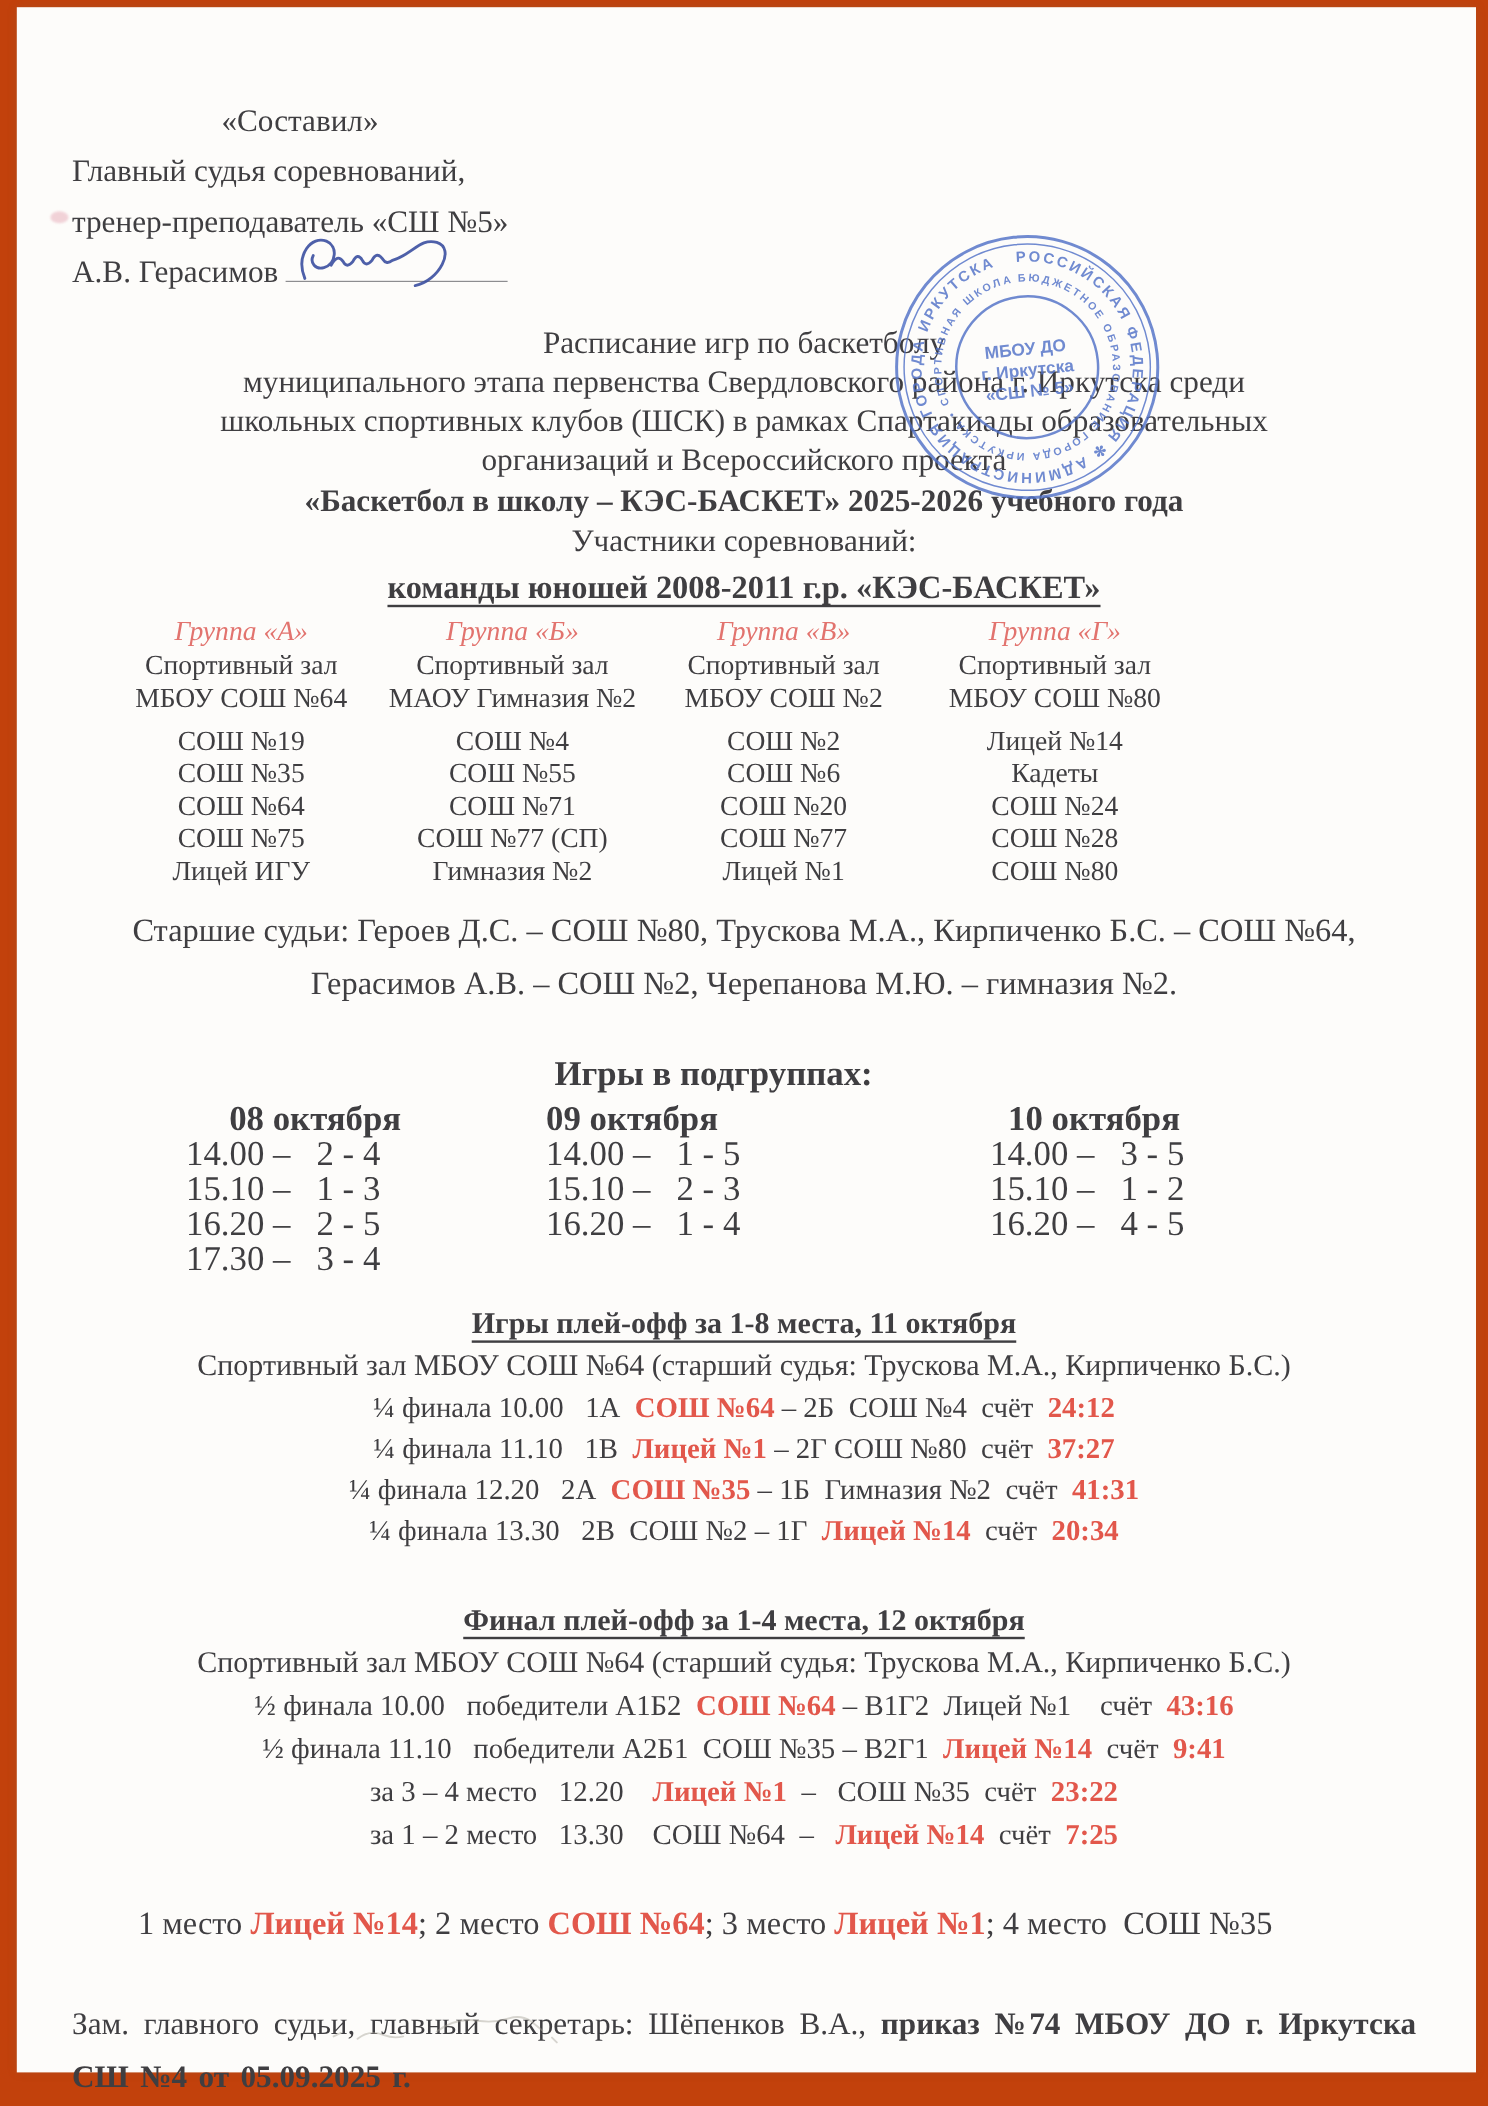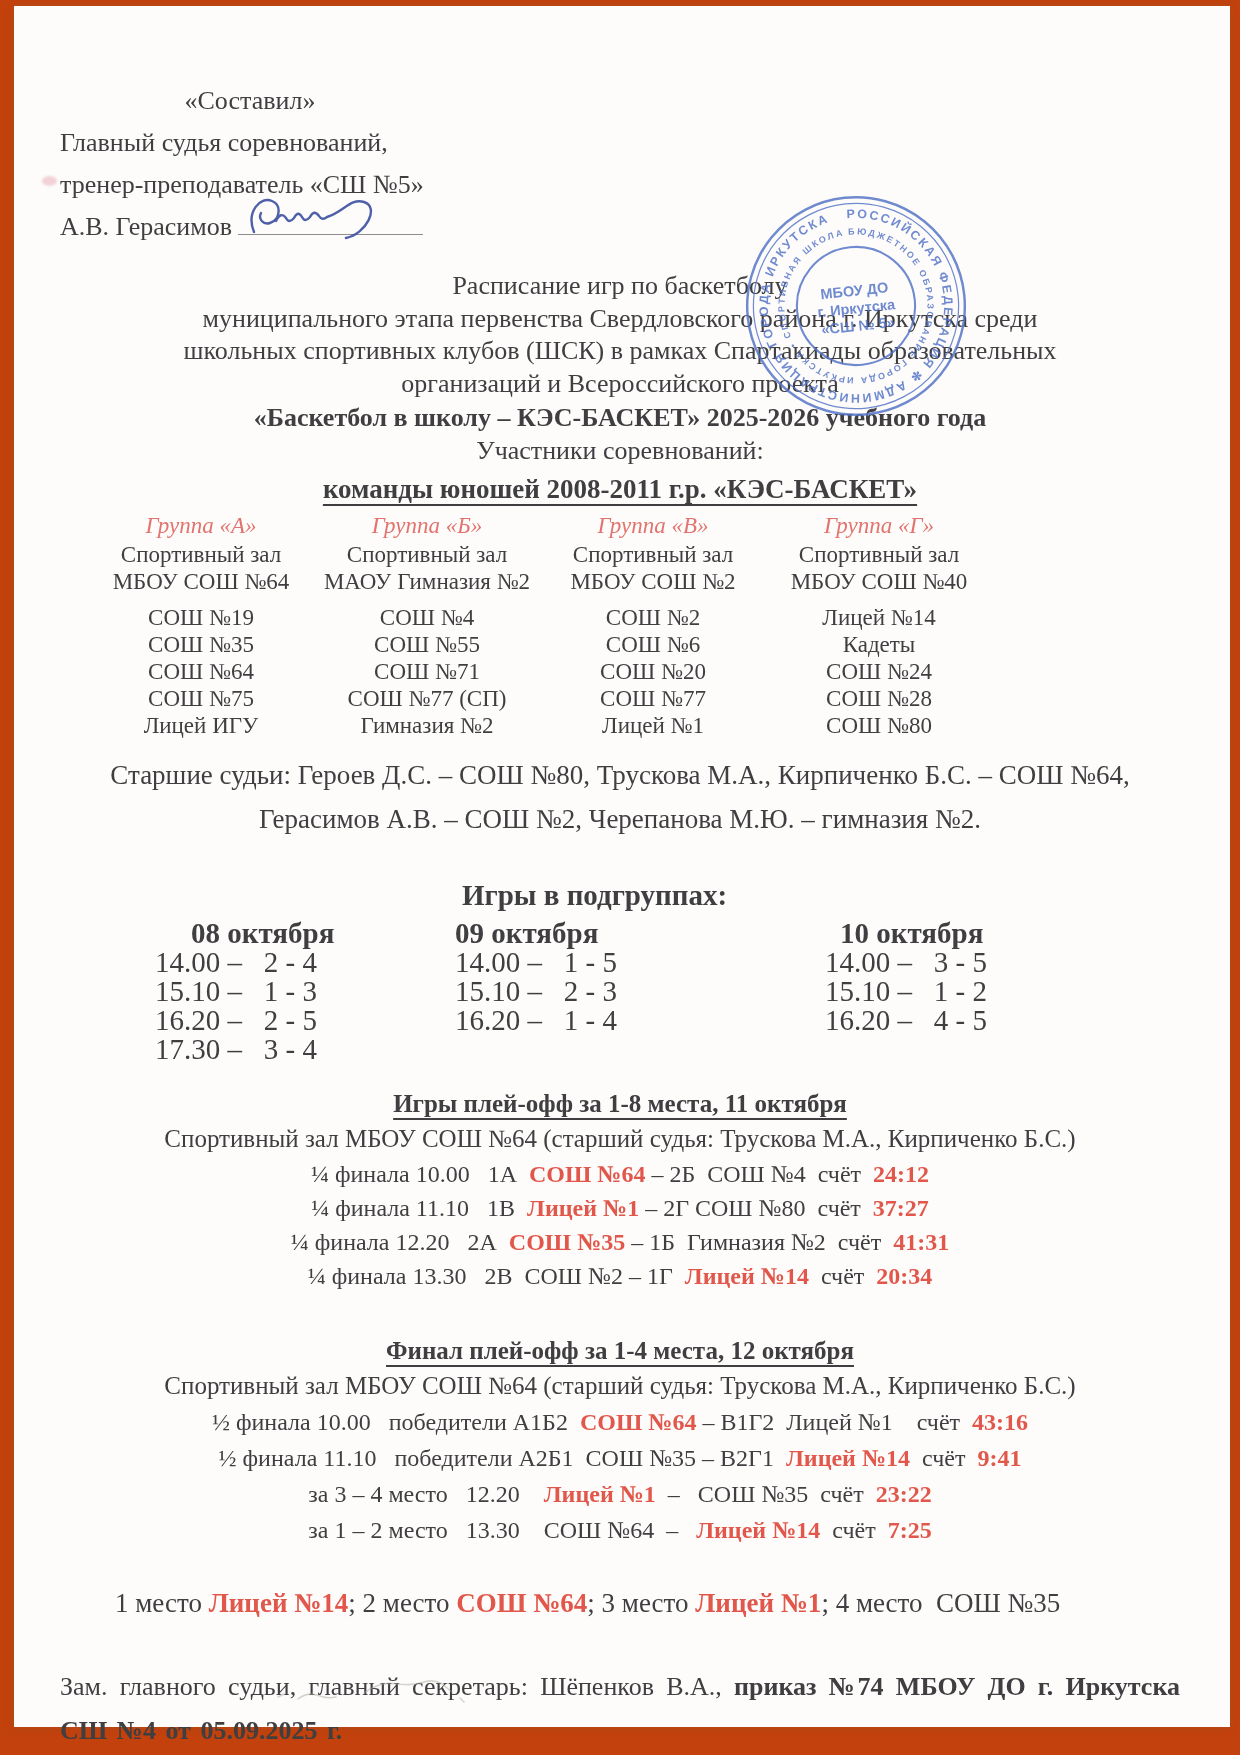--- a/index.html
+++ b/index.html
@@ -152,21 +152,21 @@
             <div class="team">СОШ №2</div>
             <div class="team">СОШ №6</div>
             <div class="team">СОШ №20</div>
             <div class="team">СОШ №77</div>
             <div class="team">Лицей №1</div>
           </div>
         </div>
         <div class="group-col">
           <div class="group-title">Группа «Г»</div>
           <div class="group-venue">Спортивный зал</div>
-          <div class="group-venue">МБОУ СОШ №40</div>
+          <div class="group-venue">МБОУ СОШ №80</div>
           <div class="team-list">
             <div class="team">Лицей №14</div>
             <div class="team">Кадеты</div>
             <div class="team">СОШ №24</div>
             <div class="team">СОШ №28</div>
             <div class="team">СОШ №80</div>
           </div>
         </div>
       </div>
 

